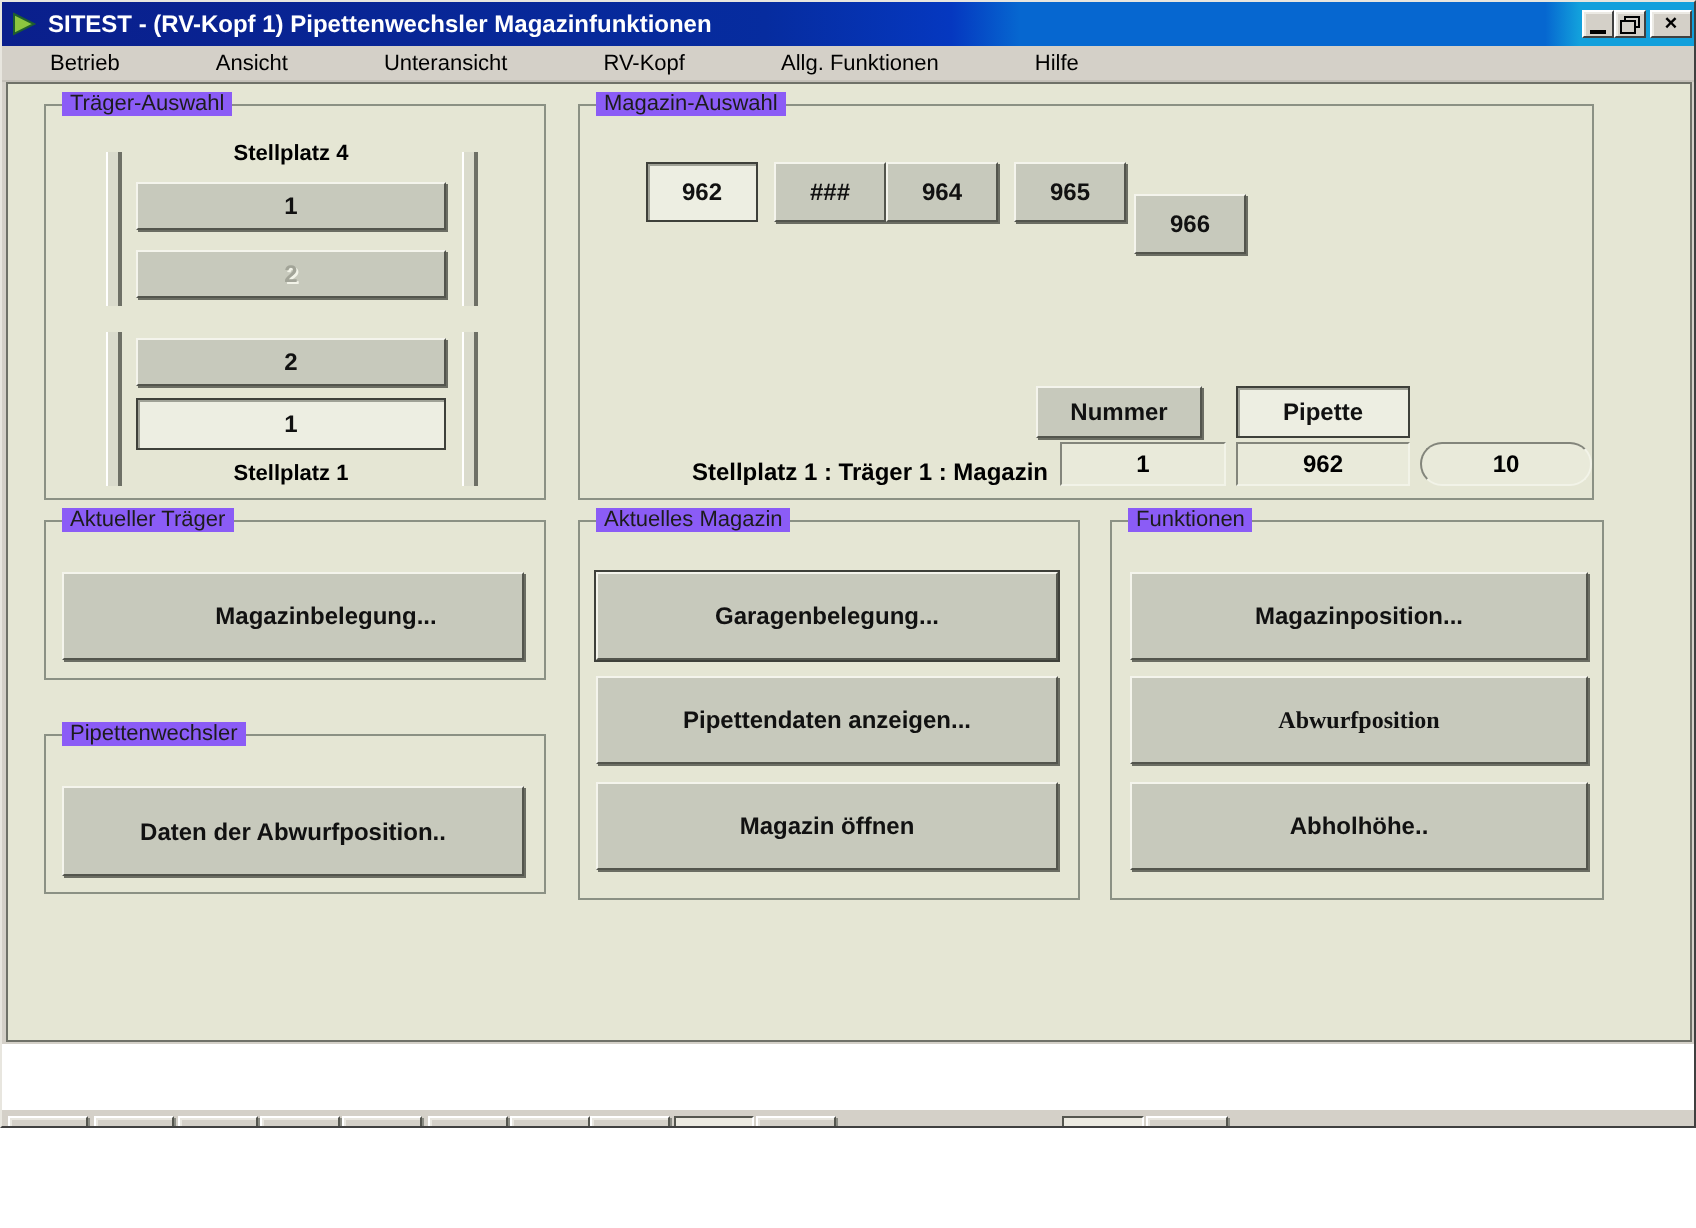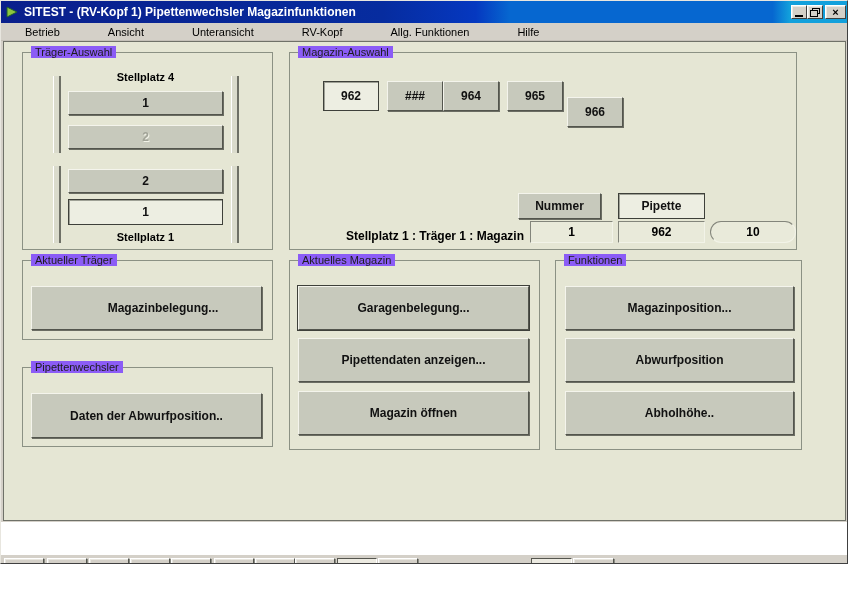--- a/index.html
+++ b/index.html
@@ -137,21 +137,21 @@
     <div class="group" style="left:285px;top:218px;width:251px;height:190px;">
       <span class="gtitle">Aktuelles Magazin</span>
       <div class="win-btn default" style="left:8px;top:25px;width:231px;height:44px;">Garagenbelegung...</div>
       <div class="win-btn" style="left:8px;top:77px;width:231px;height:44px;">Pipettendaten anzeigen...</div>
       <div class="win-btn" style="left:8px;top:130px;width:231px;height:44px;">Magazin öffnen</div>
     </div>
 
     <div class="group" style="left:551px;top:218px;width:247px;height:190px;">
       <span class="gtitle">Funktionen</span>
       <div class="win-btn" style="left:9px;top:25px;width:229px;height:44px;">Magazinposition...</div>
-      <div class="win-btn" style="left:9px;top:77px;width:229px;height:44px;">Abwurfposition</div>
+      <div class="win-btn" style="left:9px;top:77px;width:229px;height:44px;font-family:Liberation Serif, serif;">Abwurfposition</div>
       <div class="win-btn" style="left:9px;top:130px;width:229px;height:44px;">Abholhöhe..</div>
     </div>
 
     <div class="group" style="left:18px;top:325px;width:251px;height:80px;">
       <span class="gtitle">Pipettenwechsler</span>
       <div class="win-btn" style="left:8px;top:25px;width:231px;height:45px;">Daten der Abwurfposition..</div>
     </div>
 
   </div>
 

